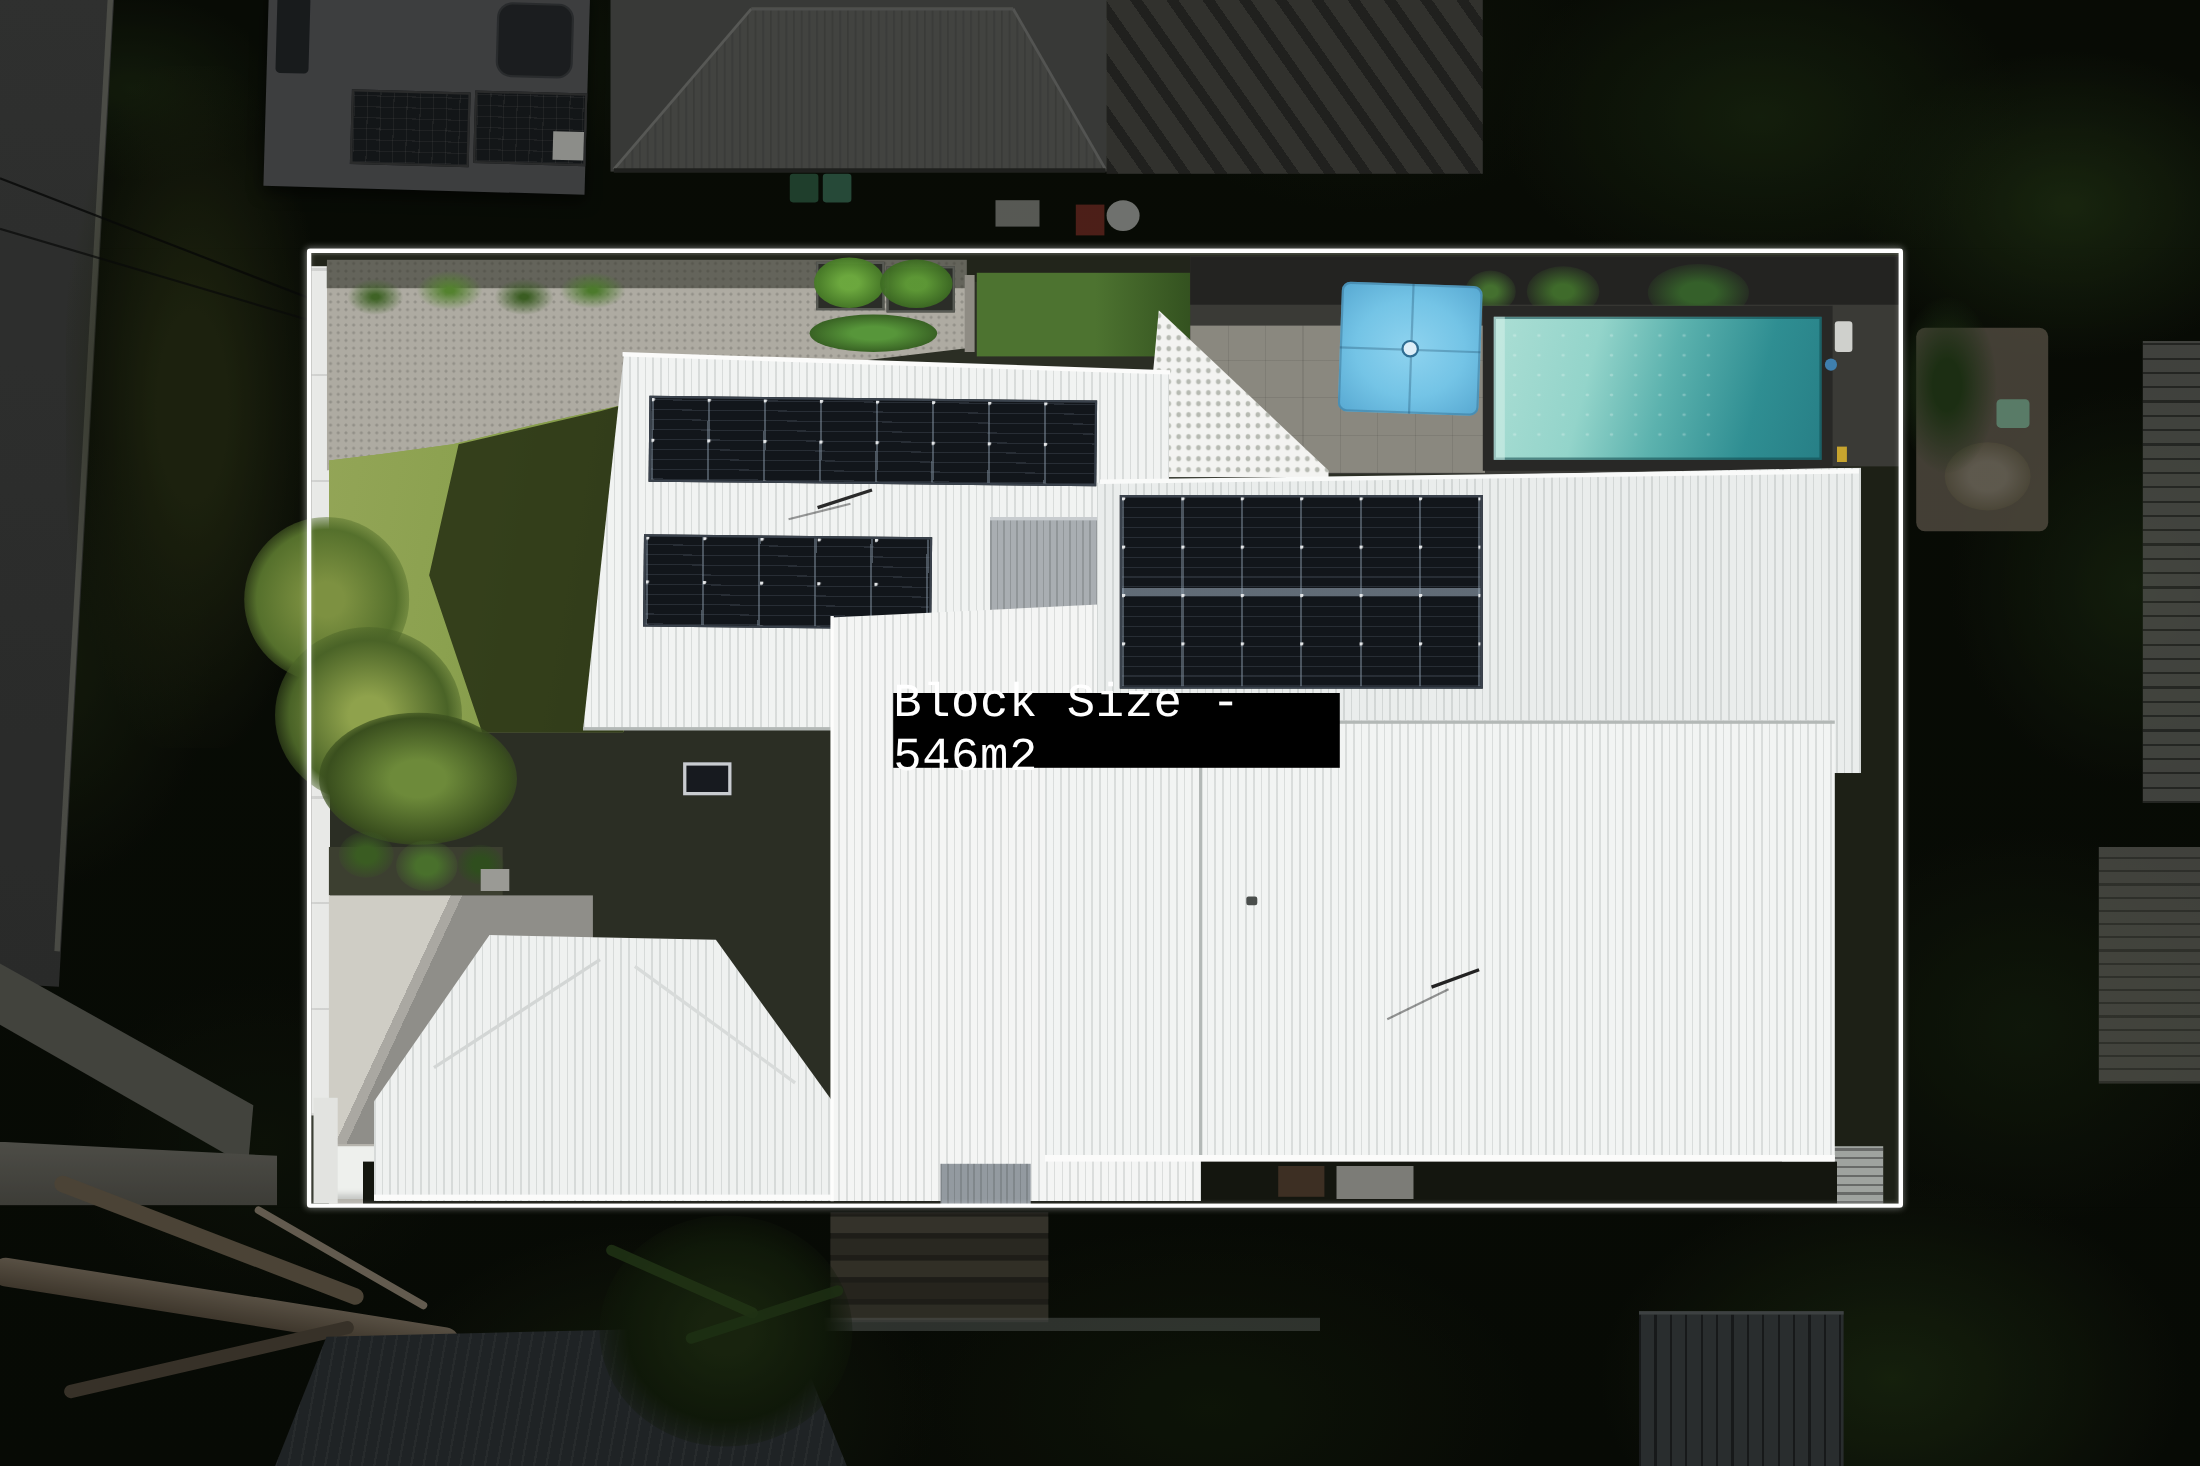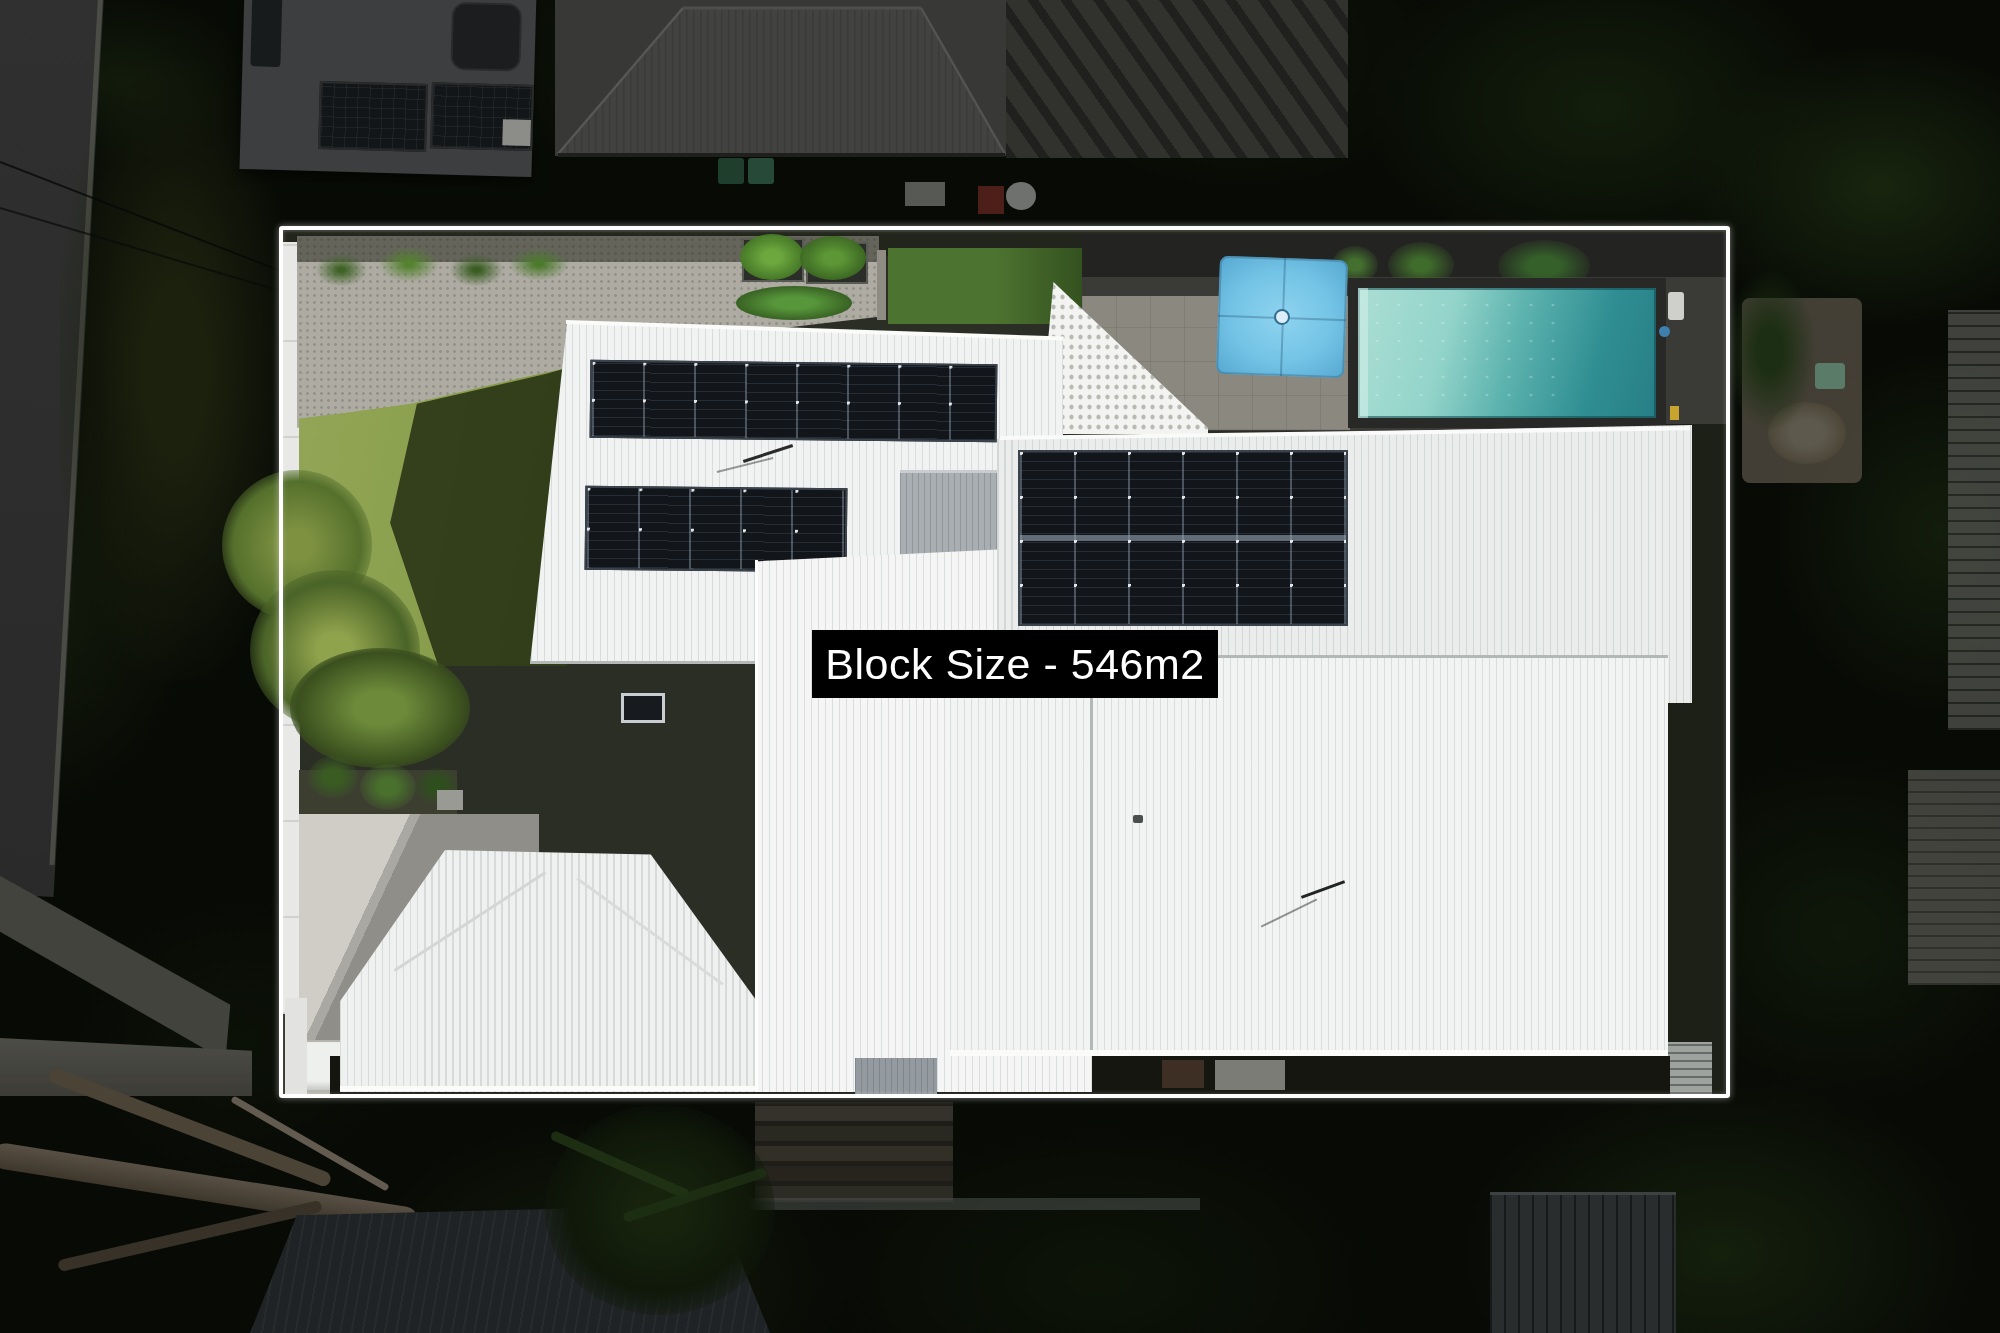--- a/index.html
+++ b/index.html
@@ -1,17 +1,17 @@
 <!DOCTYPE html>
 <html><head>
 <meta charset="utf-8">
 <style>
   html,body{margin:0;padding:0;background:#000;}
   #stage{position:relative;width:2000px;height:1333px;overflow:hidden;
-         font-family:Liberation Sans, sans-serif;background:#0b0e07;}
+         font-family:Liberation Mono, monospace;background:#0b0e07;}
   .abs{position:absolute;}
   
   .rib-v{background-image:repeating-linear-gradient(90deg,rgba(88,98,96,.16) 0 1.5px,rgba(255,255,255,0) 1.5px 7px);}
   .rib-v2{background-image:repeating-linear-gradient(90deg,rgba(60,66,64,.22) 0 1.5px,rgba(255,255,255,0) 1.5px 6px);}
   .speckle{background-image:radial-gradient(rgba(0,0,0,.16) 1px,rgba(0,0,0,0) 1.7px);background-size:7px 7px;}
   .blob{border-radius:50%;}
   
   .array{background-color:#12161b;border:2px solid #3a424c;box-sizing:border-box;
     background-image:
       radial-gradient(circle at 1px 1px,#e4e6e8 1.6px,rgba(0,0,0,0) 2.4px),

